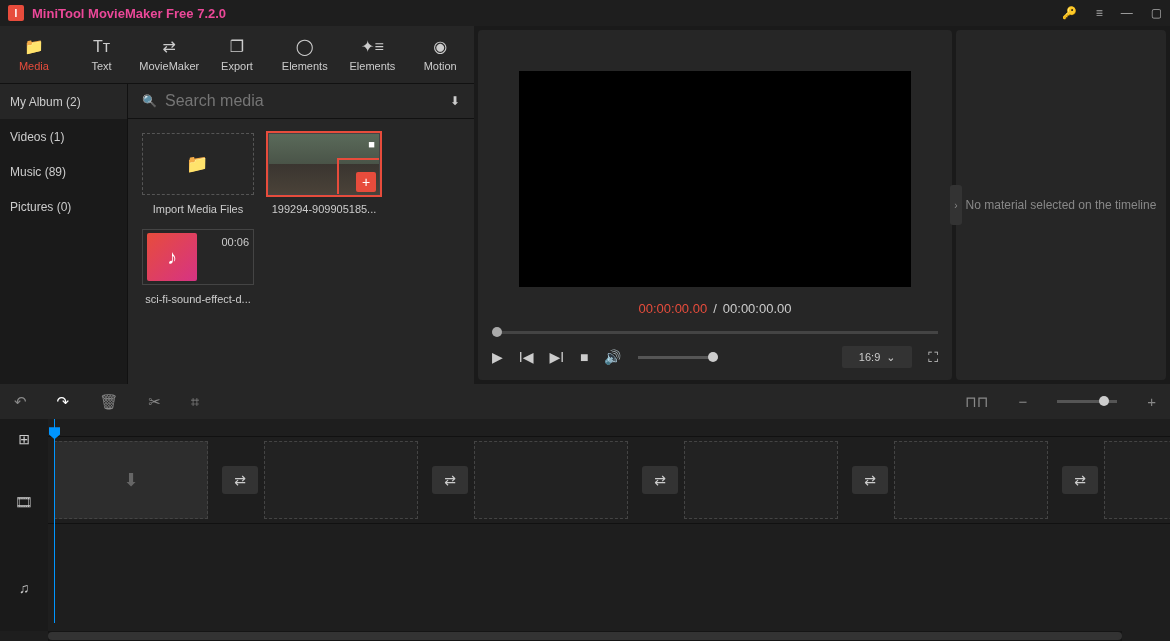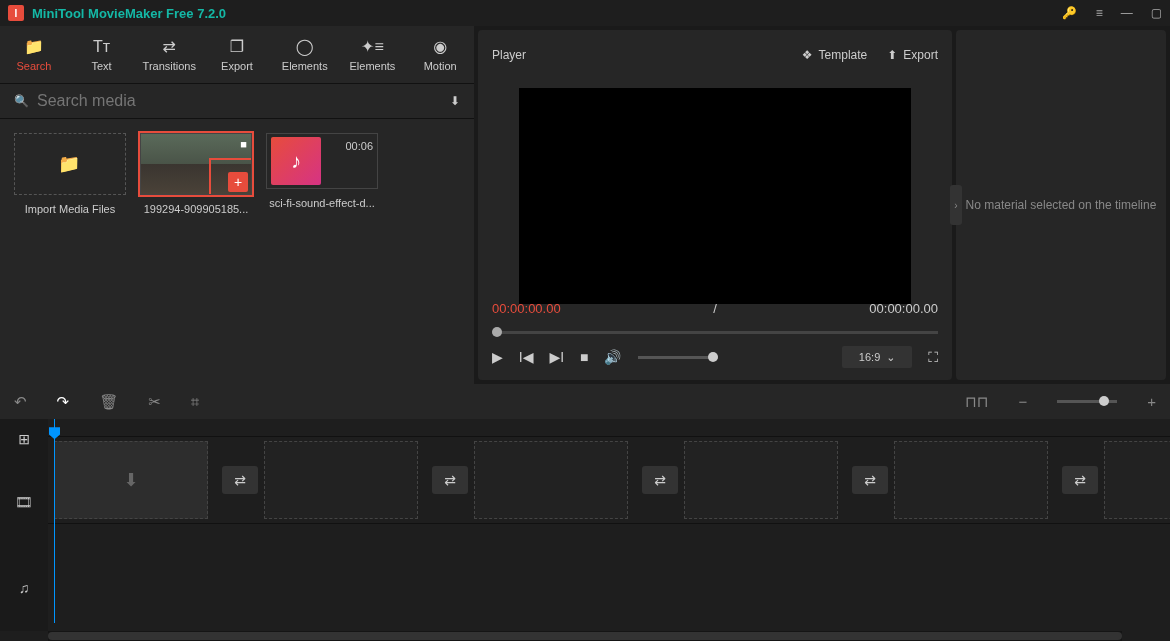--- a/index.html
+++ b/index.html
@@ -1,20 +1,20 @@
 <!DOCTYPE html>
 <html><head>
 <meta charset="utf-8">
 <style>
 *{margin:0;padding:0;box-sizing:border-box;font-family:Arial,sans-serif;user-select:none}
 body{background:#1a1a1a;color:#aaa;width:1170px;height:641px;overflow:hidden;font-size:12px}
 .titlebar{height:26px;background:#1e1e1e;display:flex;align-items:center;padding:0 8px;justify-content:space-between}
 .titlebar-left{display:flex;align-items:center;gap:8px}
 .app-icon{width:16px;height:16px;background:#e74c3c;border-radius:2px;display:flex;align-items:center;justify-content:center;color:#fff;font-size:10px;font-weight:bold}
-.app-title{color:#14b8a6;font-size:13px;font-weight:bold}
+.app-title{color:#ec4899;font-size:13px;font-weight:bold}
 .titlebar-right{display:flex;align-items:center;gap:18px}
 .win-icon{color:#aaa;cursor:pointer;font-size:12px}
 .key-icon{color:#f4c430}
 .main-row{display:flex;height:358px}
 .left-panel{width:474px;display:flex;flex-direction:column;background:#1e1e1e}
 .tabs{height:58px;display:flex;border-bottom:1px solid #111;background:#262626;gap:0}
 .tab{flex:1;display:flex;flex-direction:column;align-items:center;justify-content:center;gap:4px;cursor:pointer;color:#ccc;font-size:11px}
 .tab.active{color:#e74c3c}
 .tab-icon{font-size:16px}
 .media-body{display:flex;flex:1}
@@ -40,21 +40,21 @@
 .music-dur{color:#ccc;font-size:11px;align-self:flex-start;margin-top:2px}
 .player-panel{flex:1;background:#262626;margin:4px;border-radius:4px;display:flex;flex-direction:column;padding:8px 14px}
 .player-hdr{display:flex;justify-content:space-between;align-items:center;height:34px;color:#ccc}
 .player-btns{display:flex;gap:20px}
 .pbtn{display:flex;align-items:center;gap:6px;cursor:pointer;color:#ccc}
 .viewport{flex:1;display:flex;align-items:center;justify-content:center}
 .vp-inner{width:392px;height:216px;background:#000}
 .scrub{height:20px;display:flex;align-items:center}
 .scrub-track{flex:1;height:3px;background:#444;position:relative}
 .scrub-dot{width:10px;height:10px;background:#aaa;border-radius:50%;position:absolute;left:0;top:-4px}
-.timecode-row{display:flex;justify-content:space-between;align-items:center;gap:6px;font-size:13px;margin-top:-18px;margin-bottom:6px}
+.timecode-row{display:flex;justify-content:center;align-items:center;gap:6px;font-size:13px;margin-top:-18px;margin-bottom:6px}
 .time-cur{color:#e74c3c}
 .time-sep{color:#ccc}
 .time-tot{color:#ccc}
 .controls{height:30px;display:flex;align-items:center;gap:16px;color:#ccc}
 .controls .spacer{flex:1}
 .vol-track{width:80px;height:3px;background:#555;position:relative}
 .vol-dot{width:10px;height:10px;background:#ccc;border-radius:50%;position:absolute;right:0;top:-4px}
 .aspect{width:70px;height:22px;background:#333;display:flex;align-items:center;justify-content:center;gap:6px;border-radius:2px;font-size:11px}
 .ctrl-icon{cursor:pointer;font-size:14px}
 .inspector{width:210px;background:#262626;margin:4px 4px 4px 0;border-radius:4px;display:flex;align-items:center;justify-content:center;position:relative}
@@ -97,48 +97,54 @@
     <span class="win-icon">—</span>
     <span class="win-icon">▢</span>
   </div>
 </div>
 
 <div class="main-row">
   <div class="left-panel">
     <div class="tabs">
       <div class="tab active">
           <span class="tab-icon">📁</span>
-          <span>Search</span>
+          <span>Media</span>
         </div>
       <div class="tab">
           <span class="tab-icon">Tᴛ</span>
           <span>Text</span>
         </div>
       <div class="tab">
           <span class="tab-icon">⇄</span>
-          <span>Transitions</span>
+          <span>MovieMaker</span>
         </div>
       <div class="tab">
           <span class="tab-icon">❐</span>
           <span>Export</span>
         </div>
       <div class="tab">
           <span class="tab-icon">◯</span>
           <span>Elements</span>
         </div>
       <div class="tab">
           <span class="tab-icon">✦≡</span>
           <span>Elements</span>
         </div>
       <div class="tab">
           <span class="tab-icon">◉</span>
           <span>Motion</span>
         </div>
     </div>
     <div class="media-body">
+      <div class="sidebar">
+        <div class="side-item active">My Album (2)</div>
+        <div class="side-item">Videos (1)</div>
+        <div class="side-item">Music (89)</div>
+        <div class="side-item">Pictures (0)</div>
+      </div>
       <div class="media-content">
         <div class="media-toolbar">
           <div class="search-wrap">
             <span>🔍</span>
             <input class="search-input" placeholder="Search media" style="">
           </div>
           <div class="dl-link">
             <span>⬇</span>
           </div>
         </div>
@@ -165,33 +171,20 @@
               <div class="music-dur">00:06</div>
             </div>
             <div class="card-label">sci-fi-sound-effect-d...</div>
           </div>
         </div>
       </div>
     </div>
   </div>
 
   <div class="player-panel">
-    <div class="player-hdr">
-      <span>Player</span>
-      <div class="player-btns">
-        <div class="pbtn">
-            <span>❖</span>
-            <span>Template</span>
-          </div>
-        <div class="pbtn">
-            <span>⬆</span>
-            <span>Export</span>
-          </div>
-      </div>
-    </div>
     <div class="viewport">
       <div class="vp-inner"></div>
     </div>
     <div class="timecode-row">
       <span class="time-cur">00:00:00.00</span>
       <span class="time-sep">/</span>
       <span class="time-tot">00:00:00.00</span>
     </div>
     <div class="scrub">
       <div class="scrub-track">

